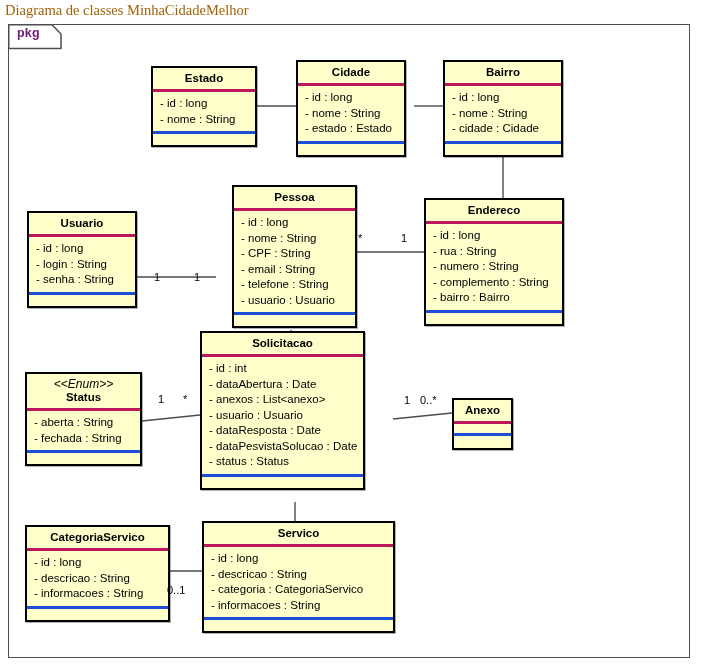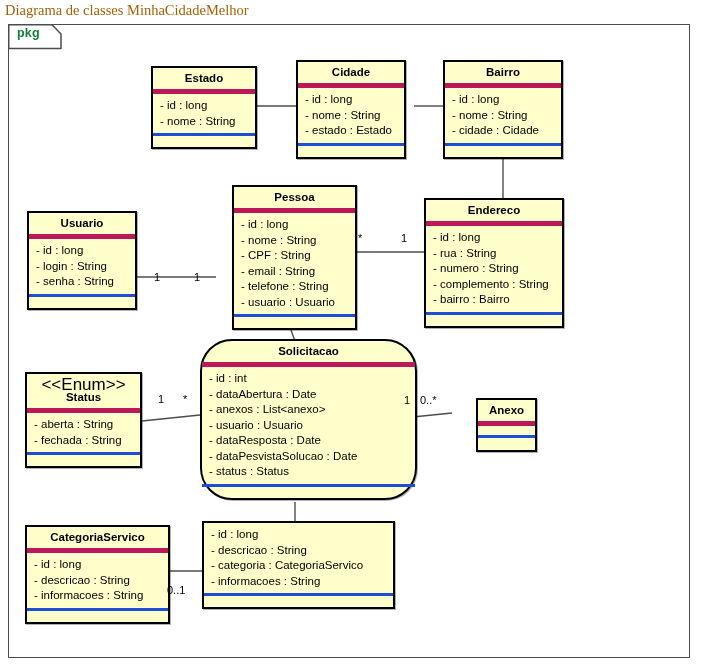--- a/index.html
+++ b/index.html
@@ -33,21 +33,21 @@
     border: 1.5px solid #4d4d4d;
     box-sizing: border-box;
     background: transparent;
   }
   #pkg-label {
     position: absolute;
     left: 17px;
     top: 26px;
     font-size: 12.5px;
     font-weight: bold;
-    color: #15803d;
+    color: #701a75;
     letter-spacing: 0.2px;
   }
   
   #connectors {
     position: absolute;
     left: 0;
     top: 0;
     width: 705px;
     height: 666px;
     pointer-events: none;
@@ -59,27 +59,28 @@
     background: #ffffcc;
     border: 2px solid #000000;
     box-shadow: 1px 1px 0 rgba(0,0,0,0.30);
   }
   .uml-class .cls-title {
     text-align: center;
     font-size: 11.5px;
     font-weight: bold;
     color: #000000;
     padding: 4px 4px 4px 4px;
-    border-bottom: 5px solid #be185d;
+    border-bottom: 3px solid #be185d;
     line-height: 13px;
   }
   .uml-class .cls-title .stereotype {
     display: block;
     font-weight: normal;
-    font-size: 17px;
+    font-size: 12px;
+    font-style: italic;
   }
   .uml-class .cls-attrs {
     padding: 4px 6px 4px 7px;
     border-bottom: 3px solid #1d4ed8;
   }
   .uml-class .cls-attrs .attr {
     font-size: 11.5px;
     color: #000000;
     line-height: 15.5px;
     white-space: nowrap;
@@ -222,57 +223,60 @@
     <span class="stereotype">&lt;&lt;Enum&gt;&gt;</span>
     <span>Status</span>
   </div>
   <div class="cls-attrs">
     <div class="attr">- aberta : String</div>
     <div class="attr">- fechada : String</div>
   </div>
   <div class="cls-ops"></div>
 </div>
 
-<div class="uml-class" style="left:200px; top:339px; width:217px;border-radius:32px;">
+<div class="uml-class" style="left:200px; top:331px; width:165px;">
   <div class="cls-title">
     <span>Solicitacao</span>
   </div>
   <div class="cls-attrs">
     <div class="attr">- id : int</div>
     <div class="attr">- dataAbertura : Date</div>
     <div class="attr">- anexos : List&lt;anexo&gt;</div>
     <div class="attr">- usuario : Usuario</div>
     <div class="attr">- dataResposta : Date</div>
     <div class="attr">- dataPesvistaSolucao : Date</div>
     <div class="attr">- status : Status</div>
   </div>
   <div class="cls-ops"></div>
 </div>
 
-<div class="uml-class compact" style="left:476px; top:398px; width:61px;">
+<div class="uml-class compact" style="left:452px; top:398px; width:61px;">
   <div class="cls-title">
     <span>Anexo</span>
   </div>
   <div class="cls-attrs"></div>
   <div class="cls-ops"></div>
 </div>
 
 <div class="uml-class" style="left:25px; top:525px; width:145px;">
   <div class="cls-title">
     <span>CategoriaServico</span>
   </div>
   <div class="cls-attrs">
     <div class="attr">- id : long</div>
     <div class="attr">- descricao : String</div>
     <div class="attr">- informacoes : String</div>
   </div>
   <div class="cls-ops"></div>
 </div>
 
 <div class="uml-class" style="left:202px; top:521px; width:193px;">
+  <div class="cls-title">
+    <span>Servico</span>
+  </div>
   <div class="cls-attrs">
     <div class="attr">- id : long</div>
     <div class="attr">- descricao : String</div>
     <div class="attr">- categoria : CategoriaServico</div>
     <div class="attr">- informacoes : String</div>
   </div>
   <div class="cls-ops"></div>
 </div>
 
 <div class="mult" style="left:154px; top:272px;">1</div>

